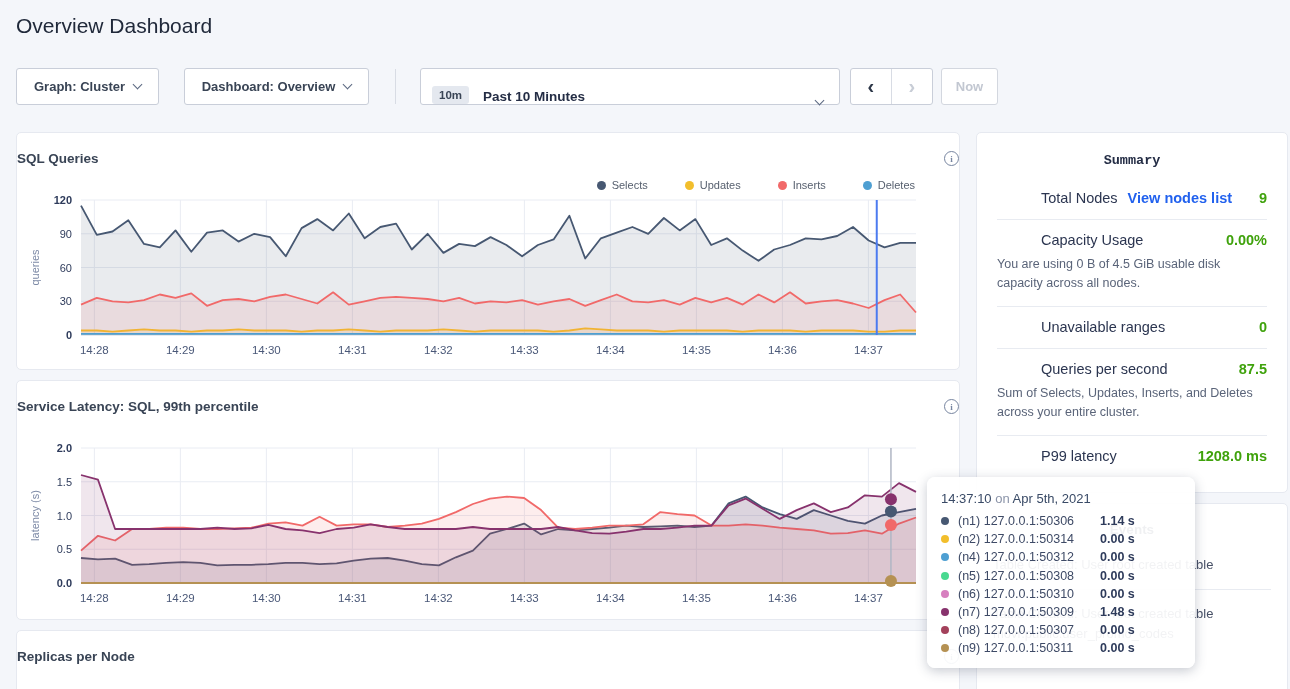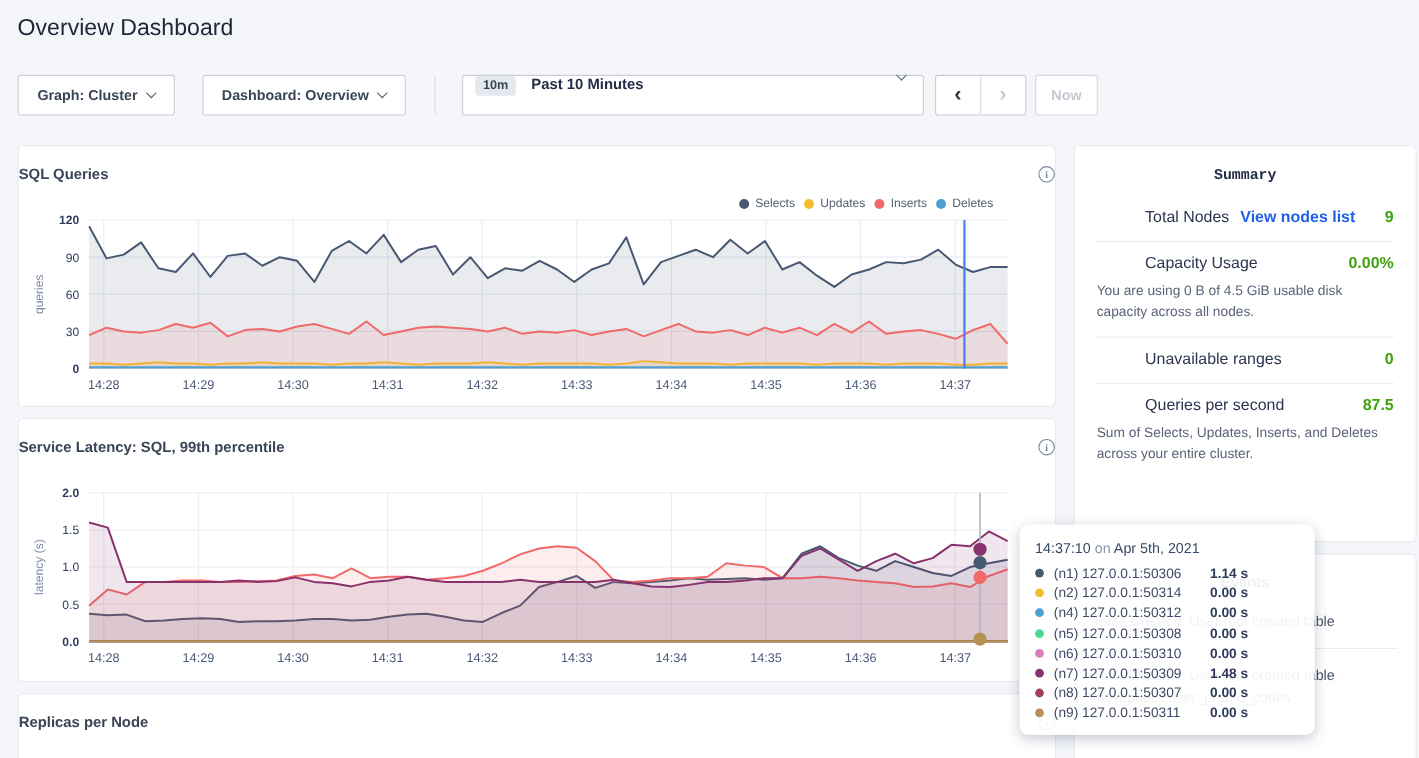--- a/index.html
+++ b/index.html
@@ -10,21 +10,21 @@
 
   
   .controls { position:absolute; left:0; top:68px; width:1290px; height:37px; }
   .drop-btn { position:absolute; top:0; height:37px; background:#fff; border:1px solid #c9ced9; border-radius:3px;
               display:flex; align-items:center; justify-content:center; gap:9px; font-size:13px; font-weight:700; color:#394455; cursor:pointer; }
   .drop-btn.graph { left:16px; width:143px; }
   .drop-btn.dash  { left:184px; width:185px; }
   .chev-down { width:7px; height:7px; border-right:1.6px solid #5a6780; border-bottom:1.6px solid #5a6780; transform:rotate(45deg); margin-top:-4px; }
   .vdivider { position:absolute; left:395px; top:1px; width:1px; height:35px; background:#d8dce4; }
   .timepicker { position:absolute; left:420px; top:0; width:420px; height:37px; background:#fff; border:1px solid #c9ced9; border-radius:3px;
-                display:flex; align-items:flex-start; cursor:pointer; }
+                display:flex; align-items:flex-end; cursor:pointer; }
   .time-badge { margin-left:11px; background:#e4e8ef; border-radius:3px; padding:3px 7px; font-size:11.5px; font-weight:700; color:#394455; }
   .time-label { margin-left:14px; font-size:13.5px; font-weight:700; color:#242d45; }
   .timepicker .chev-down { position:absolute; right:16px; }
   .arrow-group { position:absolute; left:850px; top:0; width:83px; height:37px; background:#fff; border:1px solid #c9ced9; border-radius:3px; display:flex; }
   .arrow-cell { width:50%; display:flex; align-items:center; justify-content:center; font-size:20px; font-weight:700; cursor:pointer; }
   .arrow-cell.prev { color:#2d3748; border-right:1px solid #d8dce4; }
   .arrow-cell.next { color:#c8cdd6; cursor:default; }
   .now-btn { position:absolute; left:941px; top:0; width:57px; height:37px; background:#fff; border:1px solid #d3d7df; border-radius:3px;
              font-size:13px; font-weight:700; color:#c2c7d1; display:flex; align-items:center; justify-content:center; }
 
@@ -33,21 +33,21 @@
   .panel.sql      { left:16px; top:132px; width:944px; height:238px; }
   .panel.latency  { left:16px; top:380px; width:944px; height:240px; }
   .panel.replicas { left:16px; top:630px; width:944px; height:80px; }
   .panel.summary  { left:976px; top:132px; width:312px; height:361px; }
   .panel.events   { left:976px; top:503px; width:312px; height:200px; }
 
   .chart-title-row { position:absolute; left:0; right:0; top:18px; display:flex; align-items:center; justify-content:space-between; gap:8px; }
   .chart-title { font-size:13.5px; font-weight:700; color:#394455; }
   .info-icon { width:15px; height:15px; border:1.4px solid #7785a0; border-radius:50%; color:#7785a0; font-size:9px; font-weight:700;
                display:flex; align-items:center; justify-content:center; font-family:"Liberation Serif", serif; }
-  .legend { position:absolute; right:56px; top:46px; display:flex; gap:8px;align-items:center; }
+  .legend { position:absolute; right:44px; top:46px; display:flex; gap:37px;align-items:center; }
   .legend-item { display:flex; align-items:center; gap:6px; font-size:11px; color:#57606f; }
   .legend-dot { width:9px; height:9px; border-radius:50%; }
   .chart-host { position:absolute; left:0; top:0; }
   svg text { font-family:"Liberation Sans", sans-serif; }
 
   
   .summary-inner { padding:14px 20px 0 20px; }
   .summary-head { text-align:center; font-size:13.5px; font-weight:700; color:#242d45; padding:6px 0 10px 0;font-family:Liberation Mono, monospace; }
   .srow { padding:12px 0 13px 0; border-top:1px solid #e8ebf1; }
   .srow-line { display:flex; align-items:baseline; }
@@ -264,20 +264,26 @@
     </div>
 
     <div class="srow">
       <div class="srow-line">
         <span class="srow-label">Queries per second</span>
         <span class="srow-value">87.5</span>
       </div>
       <div class="srow-desc">Sum of Selects, Updates, Inserts, and Deletes across your entire cluster.</div>
     </div>
 
+    <div class="srow">
+      <div class="srow-line">
+        <span class="srow-label">P99 latency</span>
+        <span class="srow-value">1208.0 ms</span>
+      </div>
+    </div>
   </div>
 </div>
 
 <div class="panel events">
   <div class="events-inner">
     <div class="events-head">Events</div>
     <div class="event-item">Table Created: User root created table</div>
     <div class="event-item">Table Created: User root created table movr.public.user_promo_codes</div>
   </div>
 </div>

